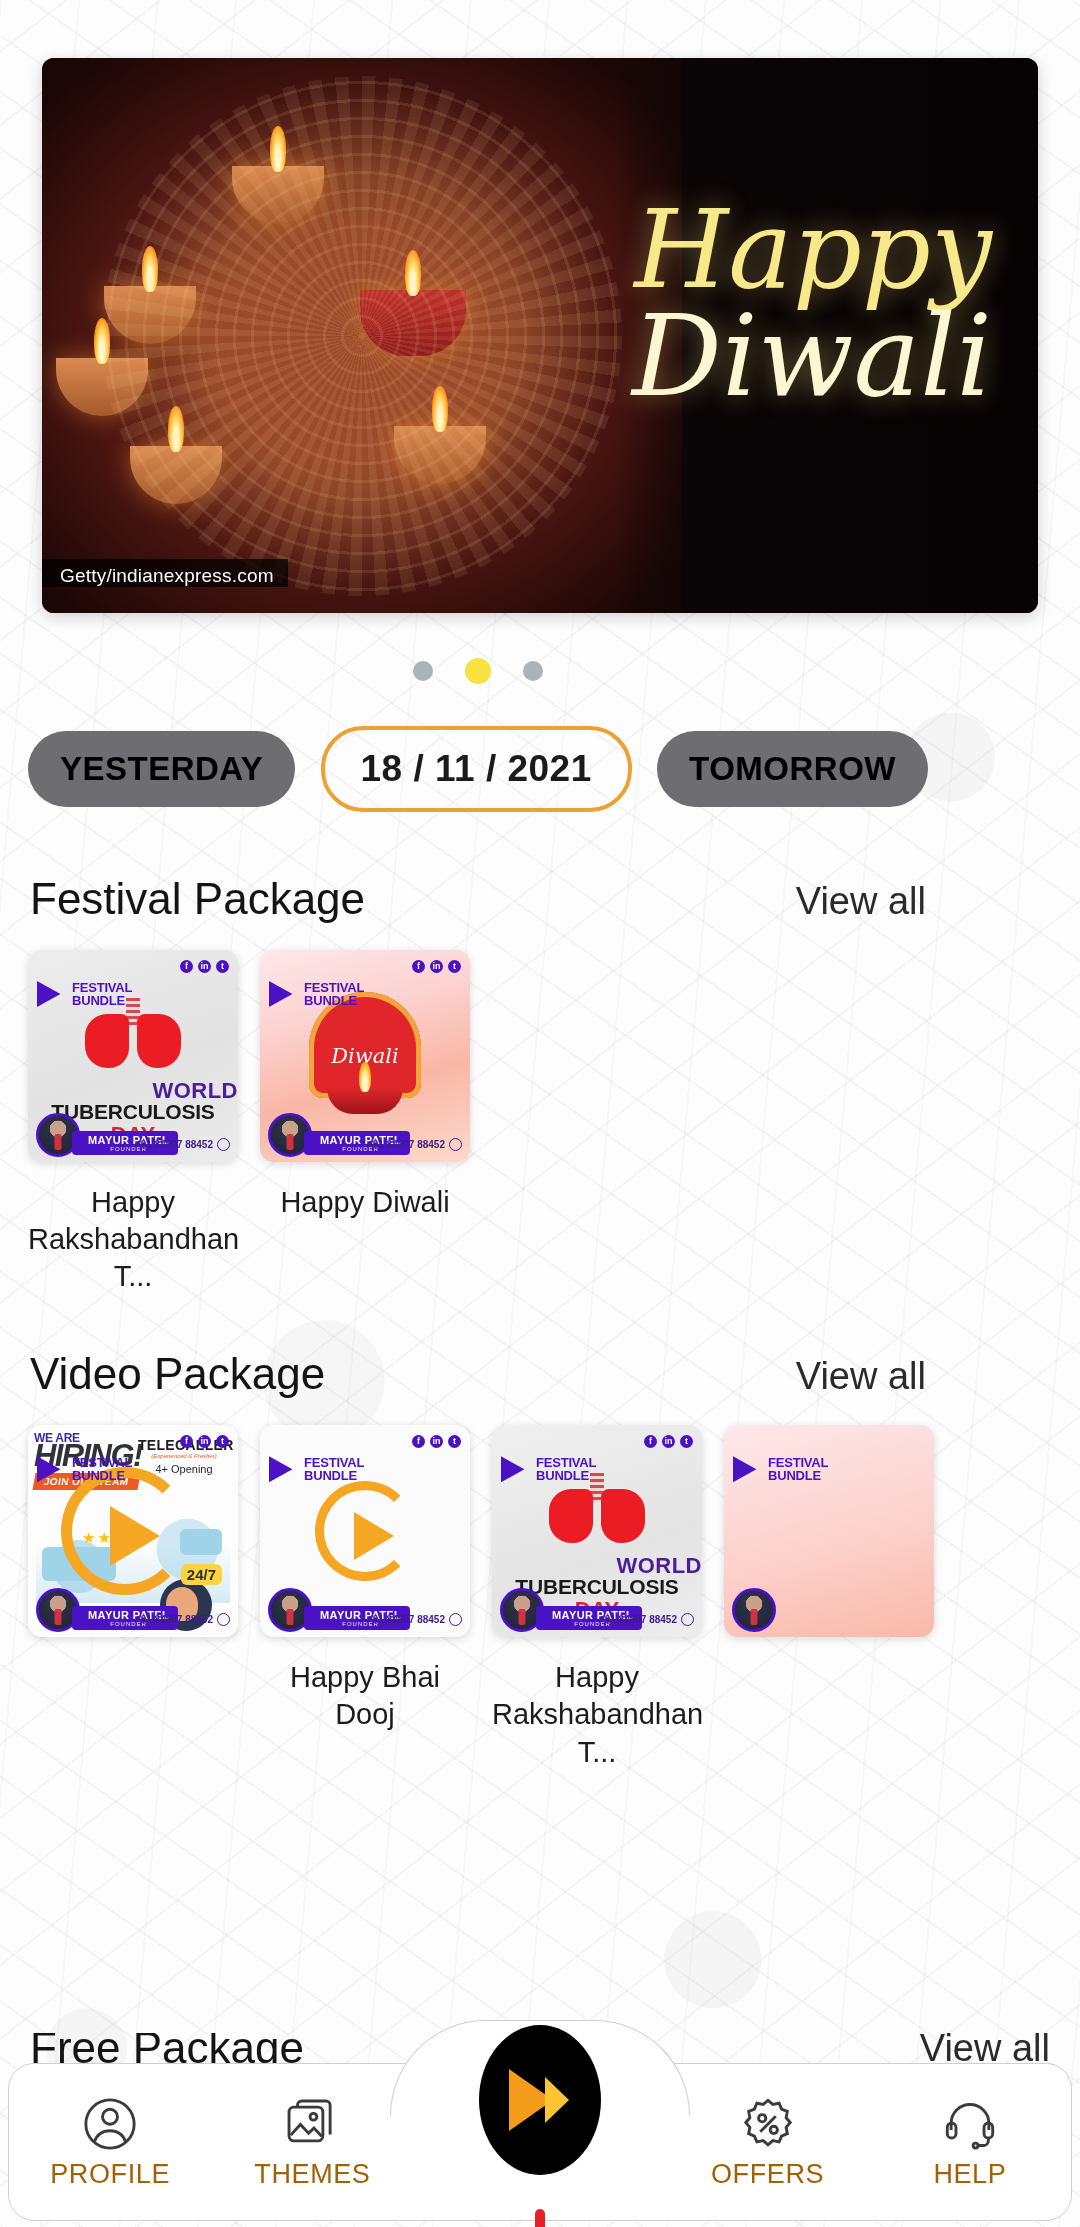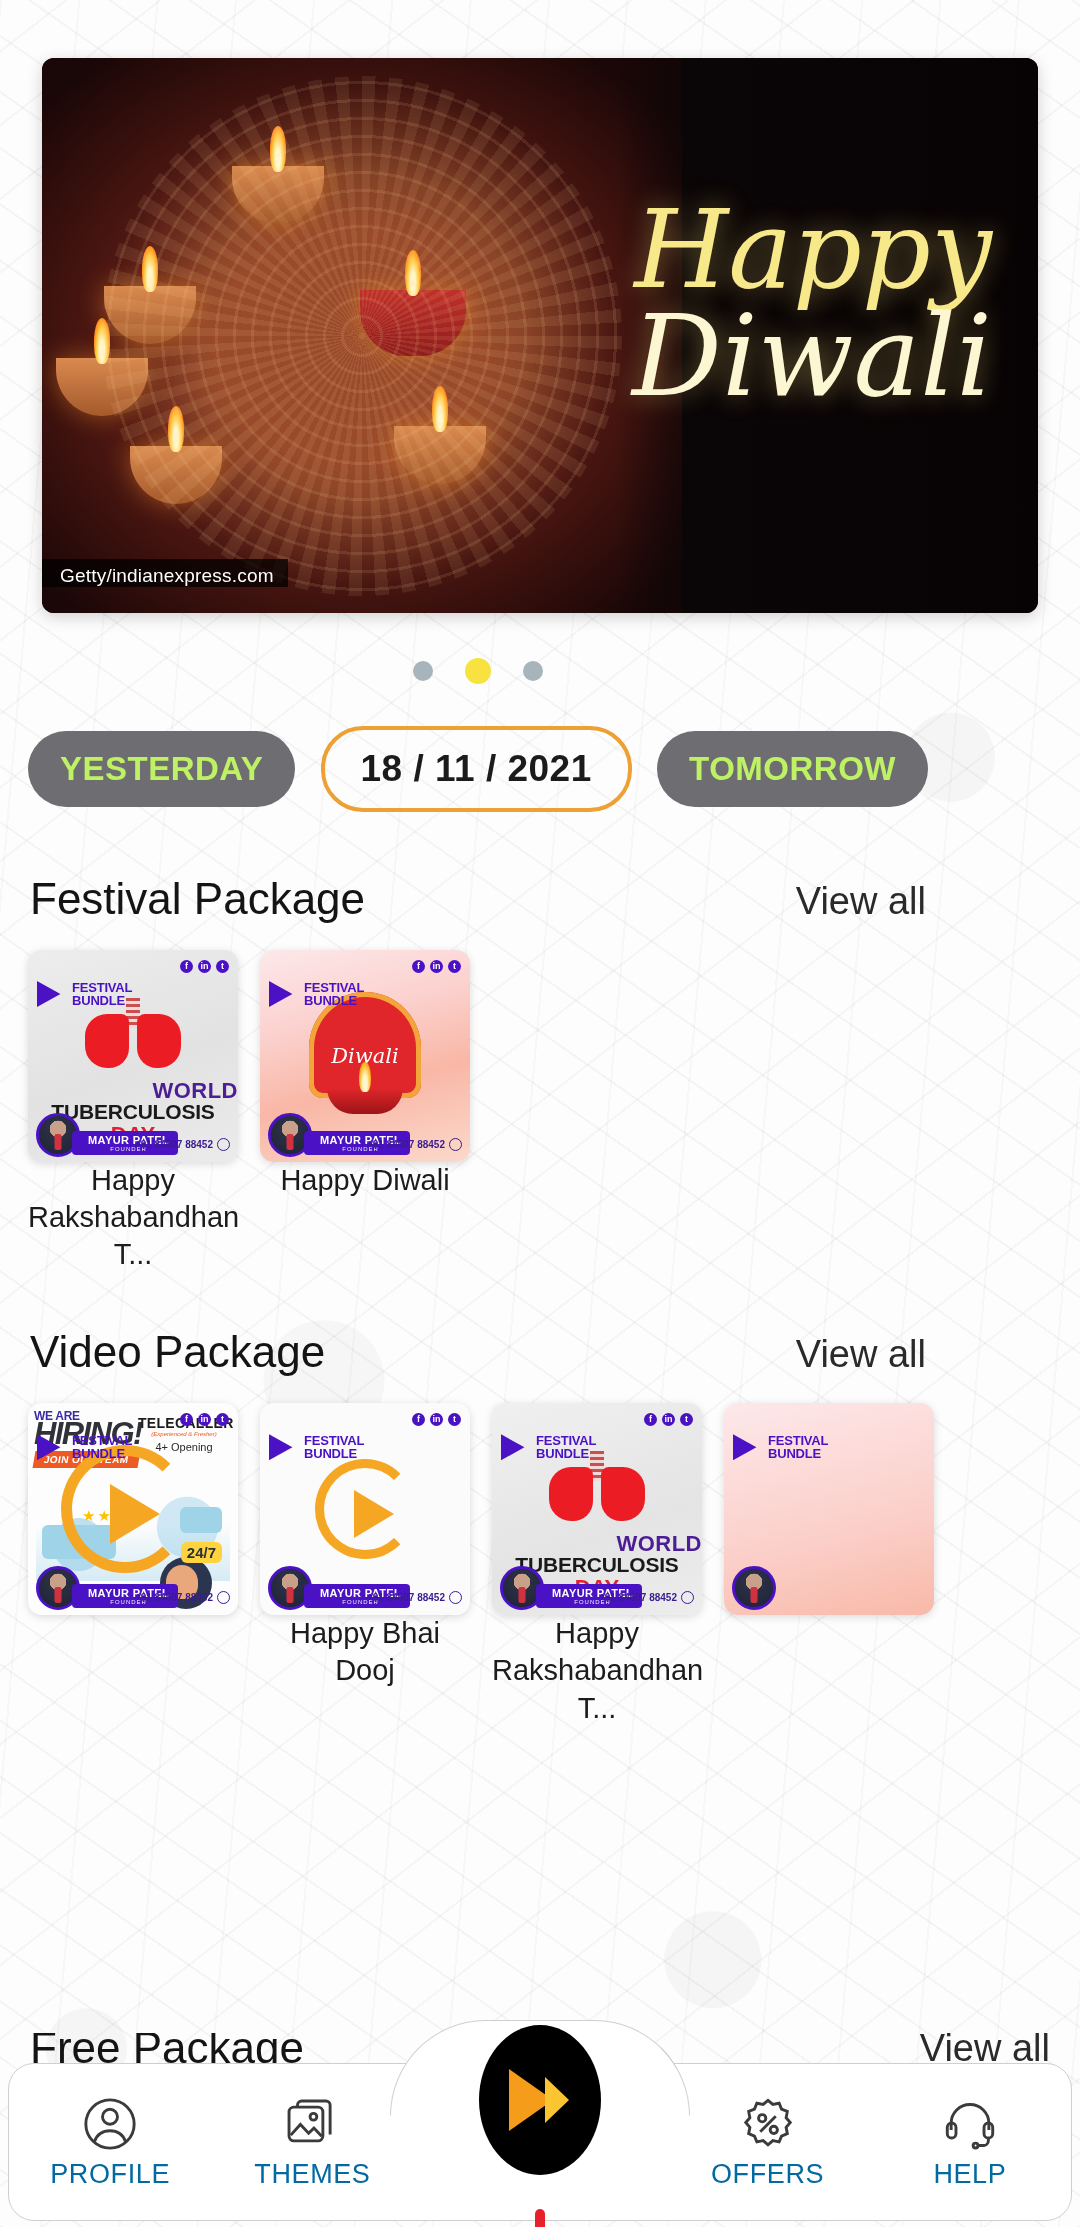--- a/index.html
+++ b/index.html
@@ -95,21 +95,21 @@
   .dots { display:flex; justify-content:center; gap: 32px; margin-top: 48px; }
   .dot { width: 20px; height: 20px; border-radius: 50%; background: #a7b4bb; }
   .dot.active { background: #f7e23f; width: 26px; height: 26px; margin-top: -3px; }
 
   
   .date-row {
     display:flex; align-items:center; justify-content:space-between;
     padding: 42px 28px 0 28px;
   }
   .pill {
-    background: #6d6d72; color: #bef264; border-radius: 44px;
+    background: #6d6d72; color: #000000; border-radius: 44px;
     padding: 19px 32px; font-size: 33px; font-weight: 700; letter-spacing: .5px;
   }
   .date-box {
     border: 4px solid #eda033; border-radius: 42px;
     padding: 18px 36px; font-size: 37px; font-weight: 700; color: #1b1b1b;
     background: transparent; letter-spacing: .5px;
   }
 
   
   .section-head {
@@ -123,21 +123,21 @@
   .rail { display:flex; gap: 22px; padding: 26px 0 0 28px; overflow: hidden; }
   .cardwrap { width: 210px; flex: 0 0 auto; }
   .card {
     position: relative; width: 210px; height: 212px;
     border-radius: 14px; overflow: hidden;
     background: #f2f2f2;
     box-shadow: 0 2px 8px rgba(0,0,0,.14);
   }
   .card.video { width: 210px; }
   .card-caption {
-    margin-top: 0; text-align: center;
+    margin-top: 22px; text-align: center;
     font-size: 29px; color: #1c1c1c; line-height: 1.28;
   }
 
   
   .fb-logo { position:absolute; left: 9px; top: 9px; display:flex; align-items:center; gap:5px;margin-top:22px; }
   .fb-play {
     width: 30px; height: 26px; background: #4a12c4;
     clip-path: polygon(0 0, 78% 50%, 0 100%);
     position: relative;
   }
@@ -258,21 +258,21 @@
     background: #fff; border: 1px solid #cfcfcf; border-radius: 26px;
   }
   .bottom-notch {
     position:absolute; left: 50%; transform: translateX(-50%); top: -44px;
     width: 300px; height: 96px; background: #fff;
     border: 1px solid #cfcfcf; border-bottom-color: #fff;
     border-radius: 150px 150px 0 0;
   }
   .bottom-notch::after{ content:""; position:absolute; left:2px; right:2px; bottom:-6px; height:12px; background:#fff; }
   .nav-items { position:absolute; inset: 0; display:flex; align-items:center; }
-  .nav-item { flex: 1; text-align:center; color:#0369a1; }
+  .nav-item { flex: 1; text-align:center; color:#a16207; }
   .nav-item.spacer { flex: 1.25; }
   .nav-ico { height: 58px; display:flex; align-items:center; justify-content:center; }
   .nav-label { font-size: 27px; letter-spacing: .6px; margin-top: 6px; }
   .fab {
     position:absolute; left: 50%; transform: translateX(-50%); top: -2px;
     width: 122px; height: 150px; border-radius: 50%;
     background: #000; display:flex; align-items:center; justify-content:center;
     z-index: 3;
   }
   .fab-play { position:relative; width: 62px; height: 62px; }

